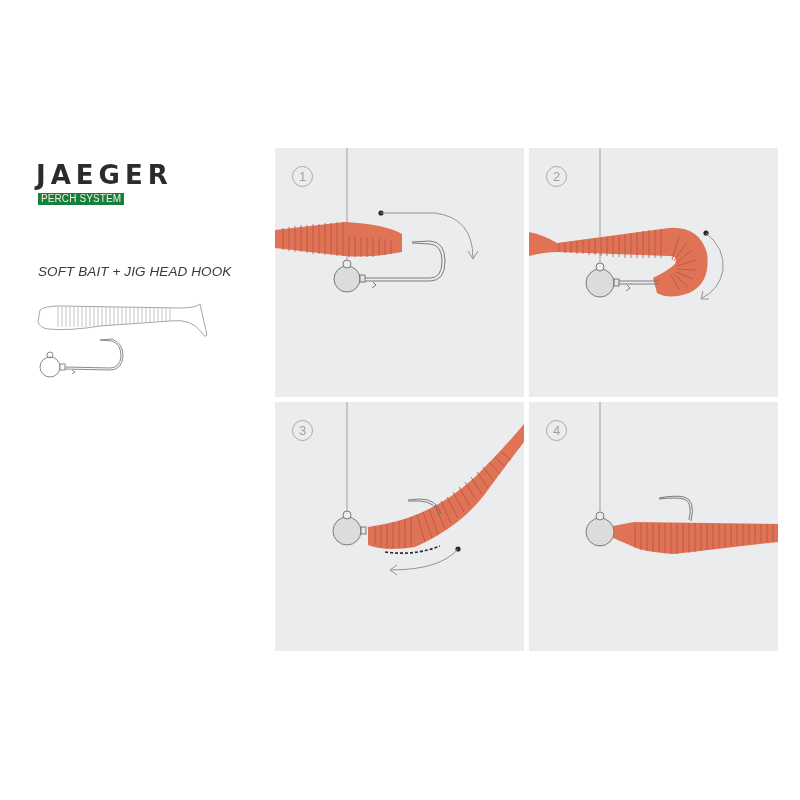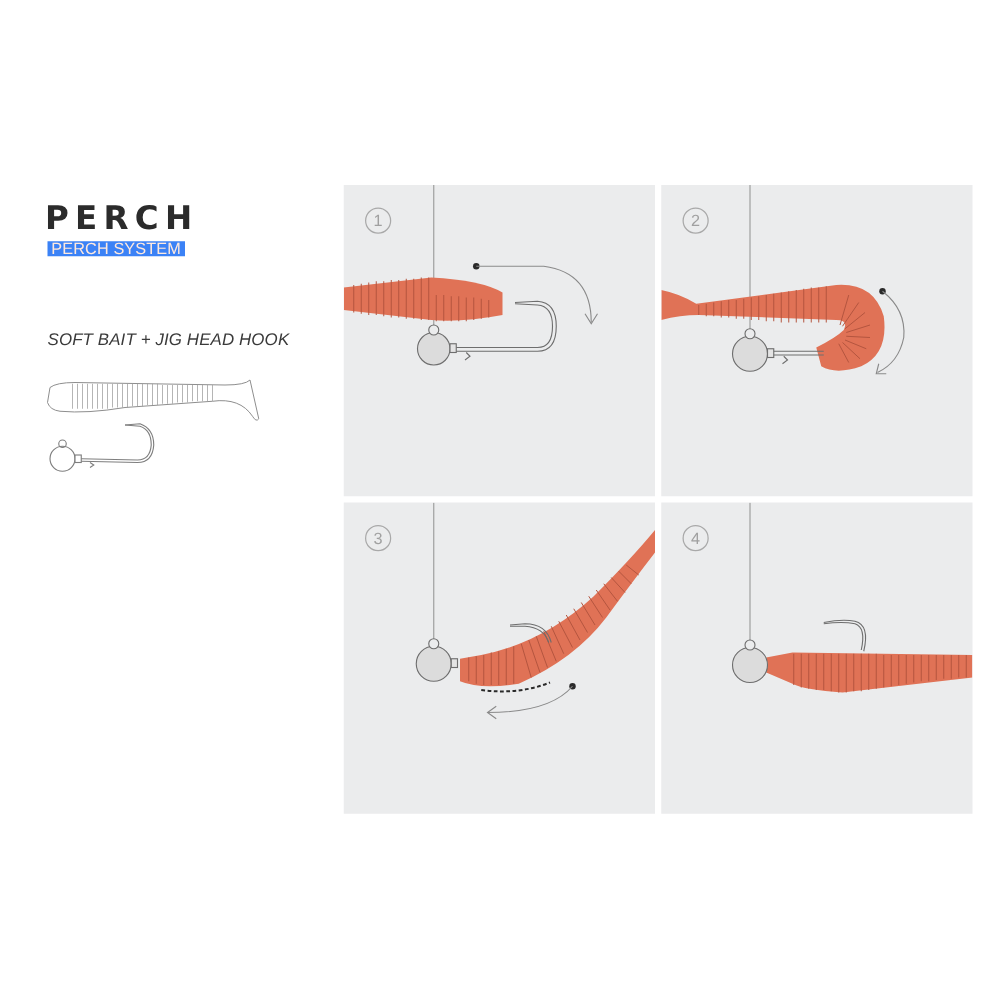--- a/index.html
+++ b/index.html
@@ -1,28 +1,28 @@
 <!DOCTYPE html>
 <html><head>
   <meta charset="utf-8">
   <style>
     html, body { margin:0; padding:0; background:#ffffff; }
     body { width:800px; height:800px; position:relative; overflow:hidden; font-family:"Liberation Sans", "DejaVu Sans", sans-serif; }
     .logo { position:absolute; left:36px; top:160px; font-family:"DejaVu Sans", sans-serif; font-weight:bold; font-size:26px; letter-spacing:5px; color:#2b2b2b; line-height:30px; }
-    .badge { position:absolute; left:38px; top:193px; height:12px; padding:0 3px; background:#3b82f6; color:#ffe9dd; font-size:13px; line-height:12px; letter-spacing:0.1px; }
+    .badge { position:absolute; left:38px; top:193px; height:12px; padding:0 3px; background:#15803d; color:#ffe9dd; font-size:10px; line-height:12px; letter-spacing:0.1px; }
     .subtitle { position:absolute; left:38px; top:264px; font-size:13.5px; color:#3a3a3a; letter-spacing:0.1px;font-style:italic; }
     .parts { position:absolute; left:0; top:0; }
     .panel { position:absolute; width:249px; height:249px; background:#ebeced; overflow:hidden; }
     .panel svg { position:absolute; left:0; top:0; }
     .step-num { position:absolute; left:17px; top:18px; width:19px; height:19px; border:1.3px solid #a9a9a9; border-radius:50%; color:#a0a0a0; font-size:13px; line-height:19px; text-align:center; }
   </style>
 </head>
 <body>
 
-<div class="logo">PERCH</div>
+<div class="logo">JAEGER</div>
 <div class="badge">PERCH SYSTEM</div>
 <div class="subtitle">SOFT BAIT + JIG HEAD HOOK</div>
 
 <svg class="parts" width="260" height="400">
   <g fill="none" stroke="#8e8e8e" stroke-width="0.8">
     <path d="M40 310 Q45 306 60 306 L180 308 Q196 308 200 304 L207 335 Q205 338 202 333 Q192 318 170 321 L100 326 Q70 331 48 329 Q40 328 38 322 Z"></path>
     <g stroke="#9c9c9c" stroke-width="0.6">
       <line x1="58" y1="307" x2="58" y2="327"></line>
         <line x1="62" y1="307" x2="62" y2="327"></line>
       <line x1="66" y1="307" x2="66" y2="327"></line>

